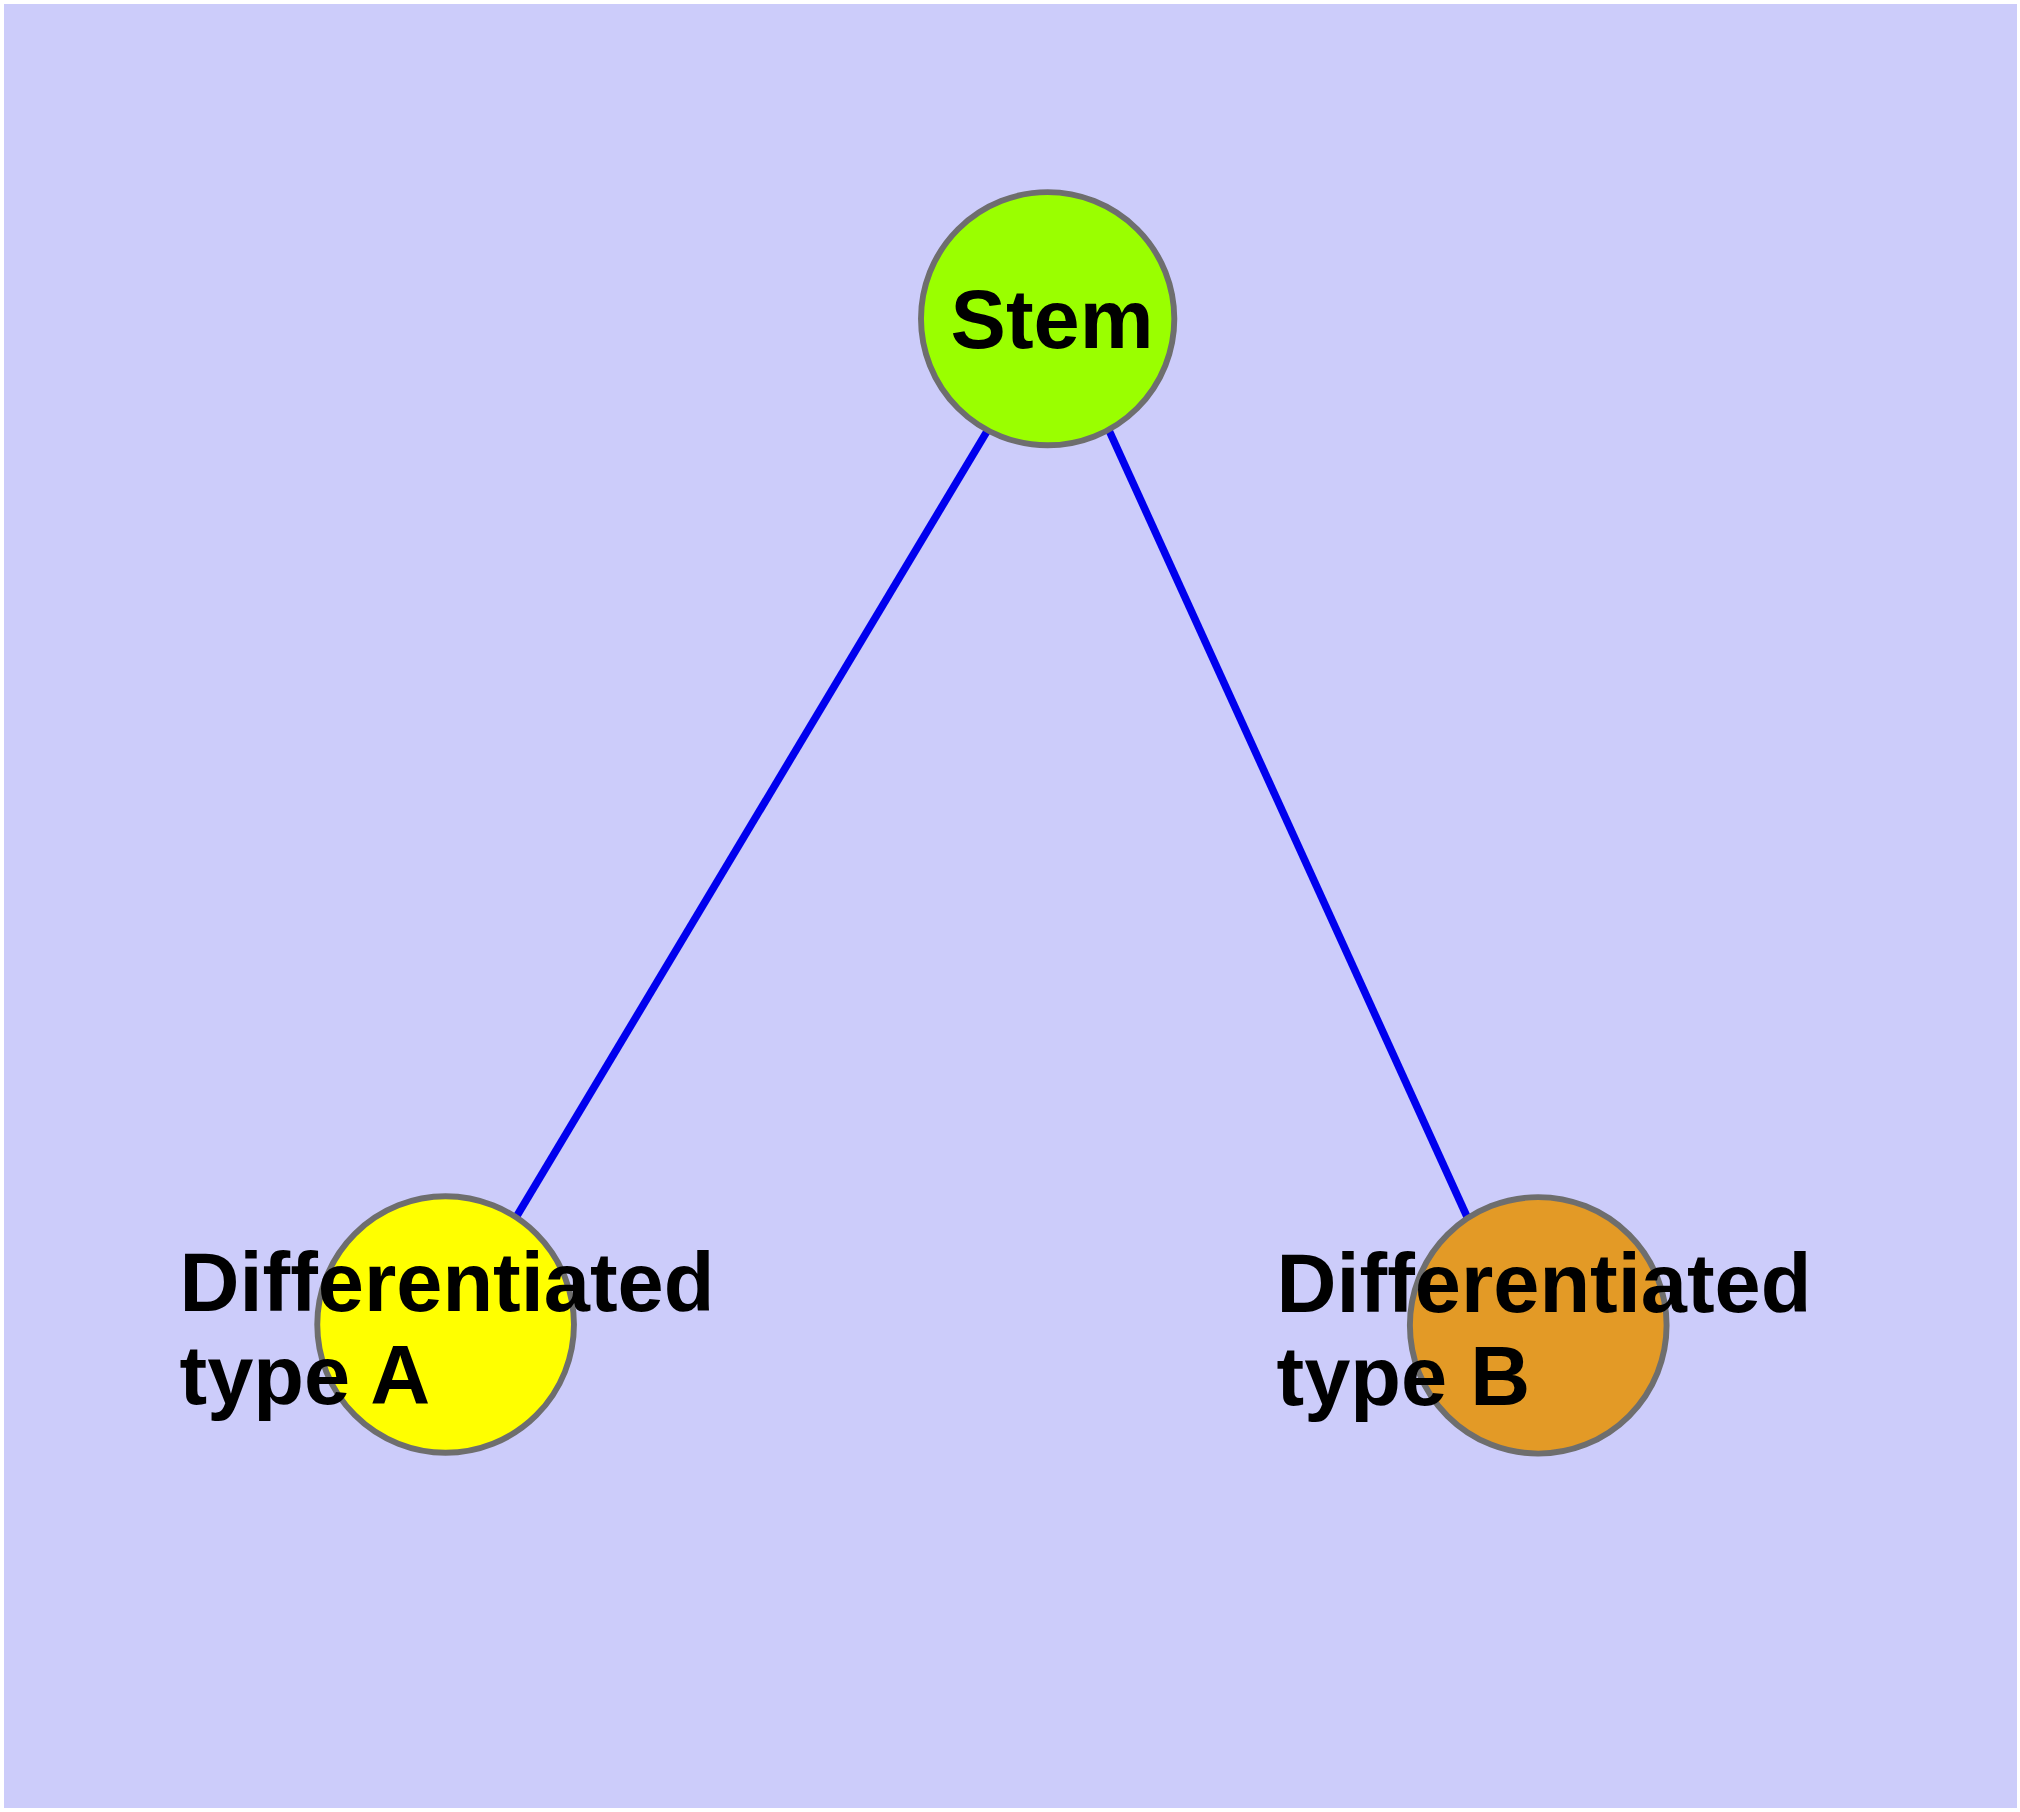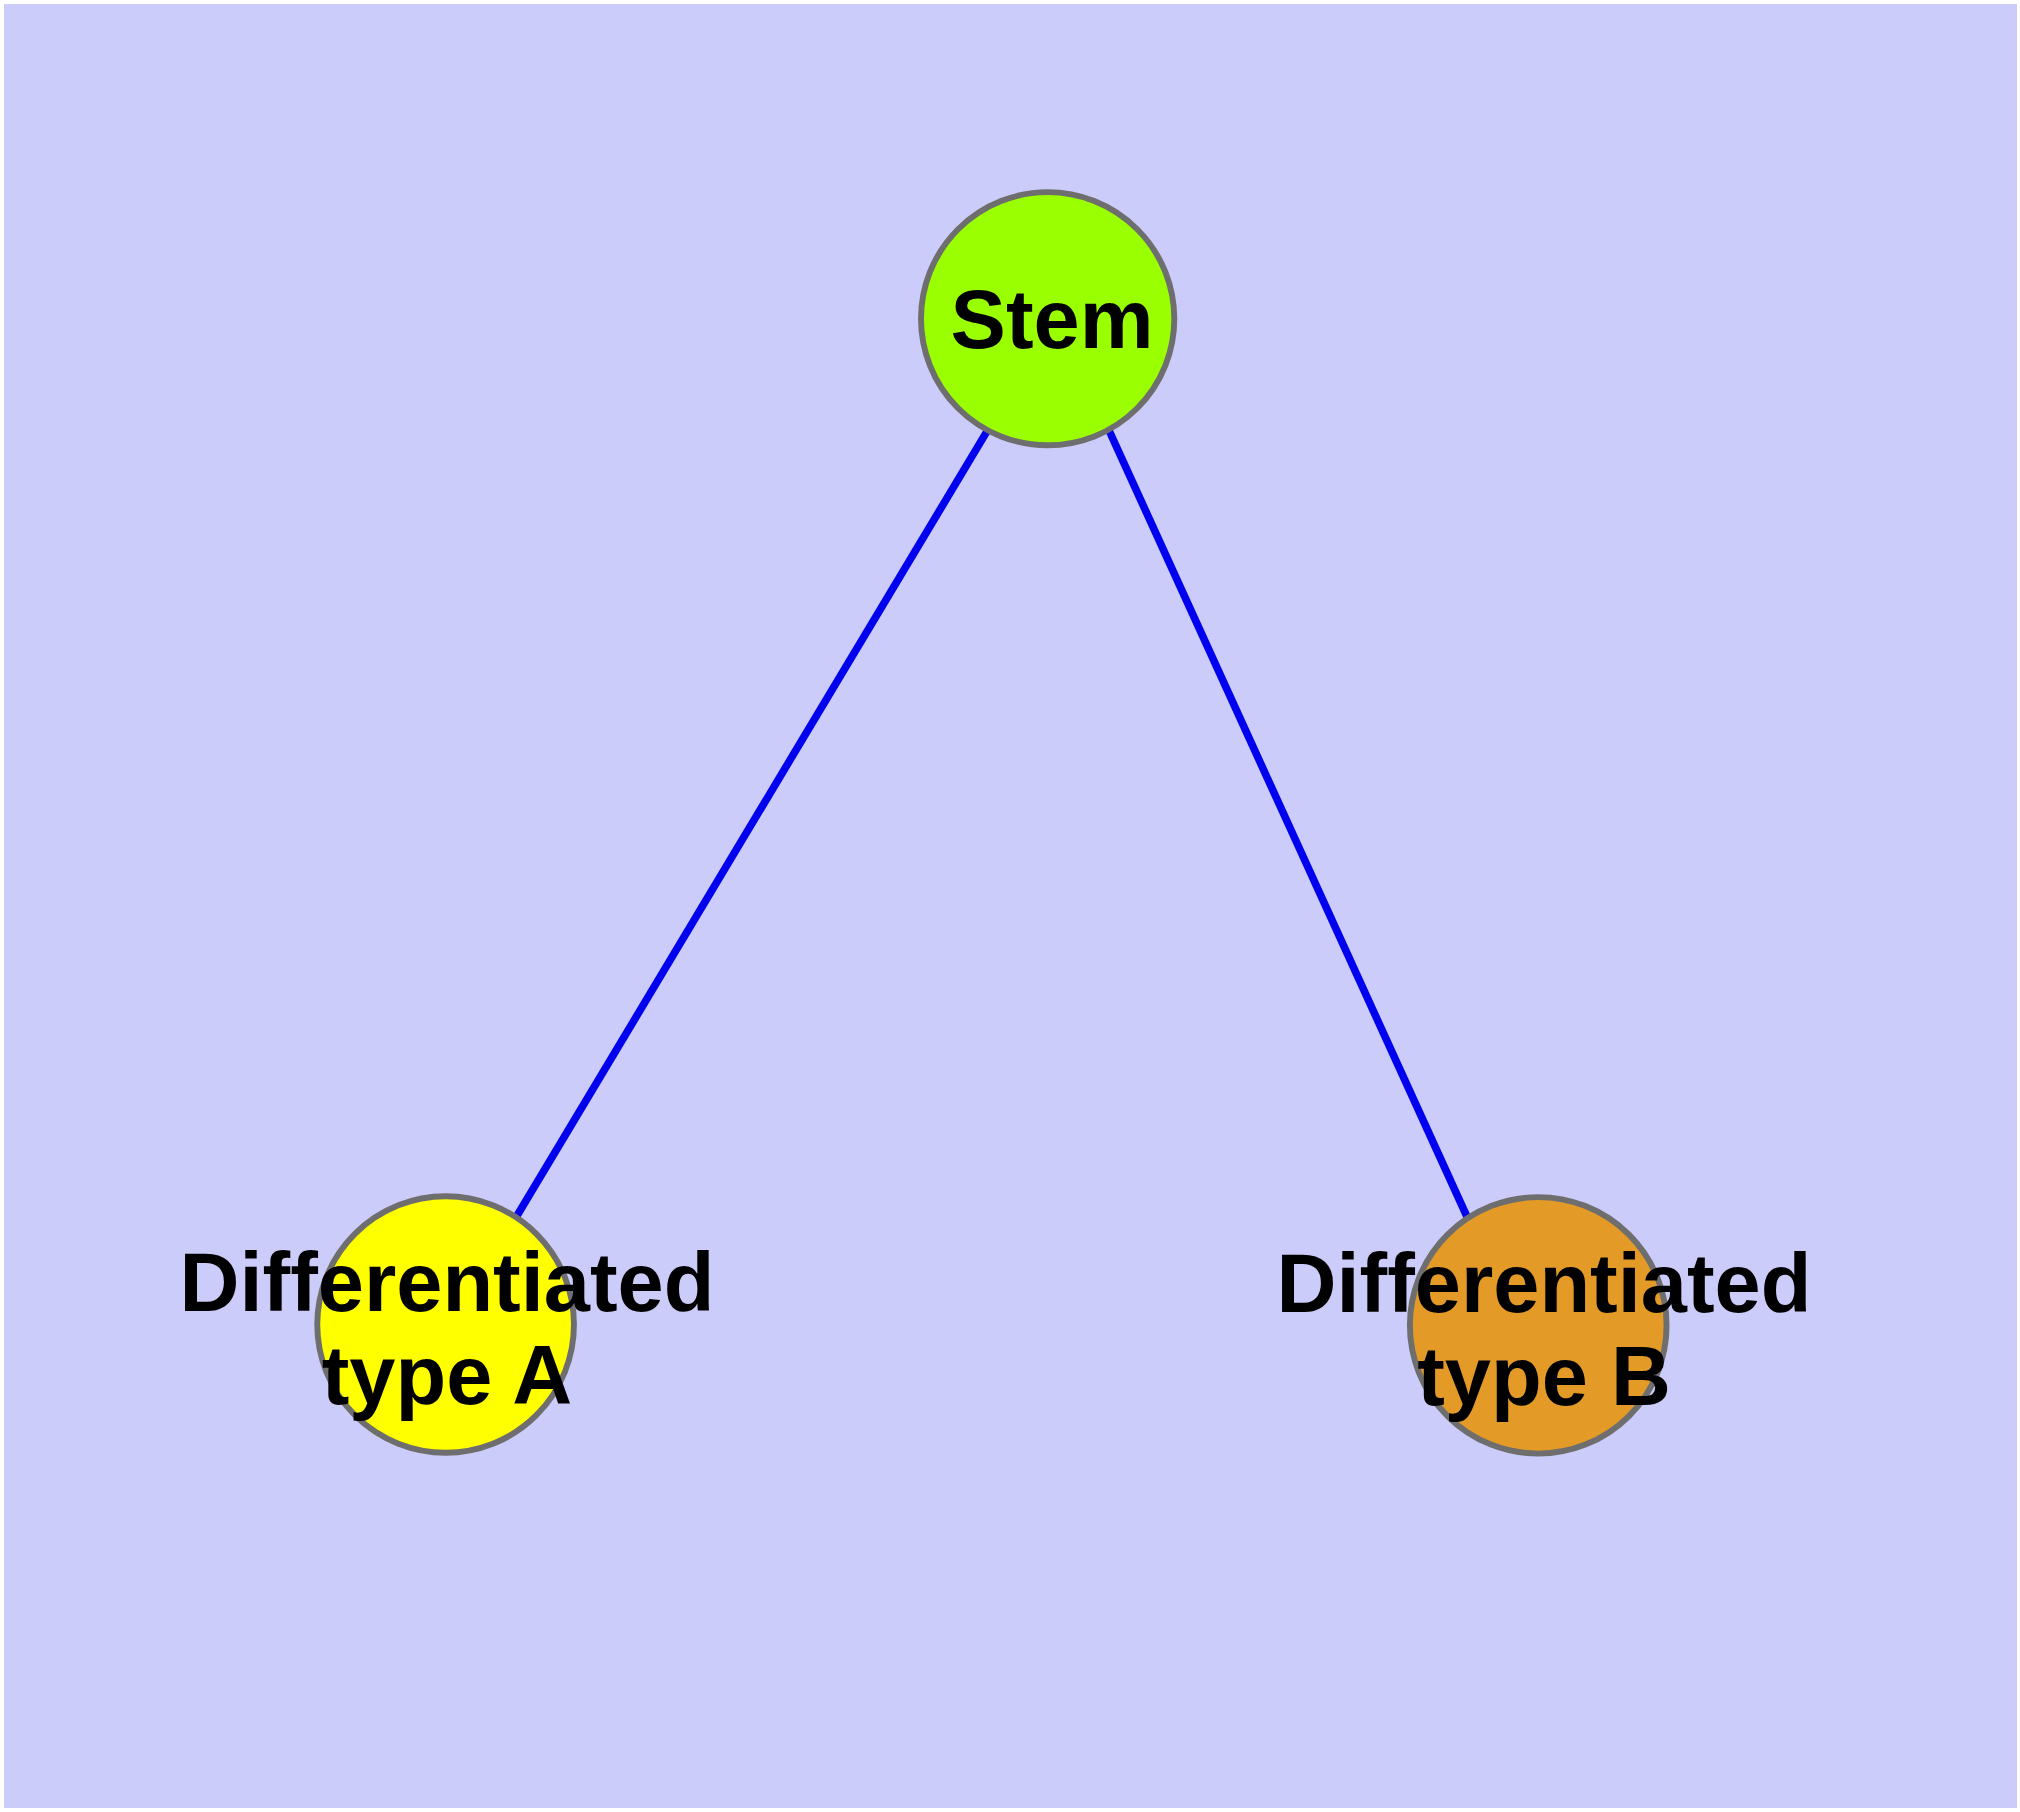--- a/index.html
+++ b/index.html
@@ -27,21 +27,20 @@
     position: absolute;
     left: 0;
     top: 0;
     width: 100%;
     height: 100%;
     display: block;
   }
   .node-label {
     position: absolute;
     white-space: pre;
-    text-align: center;
     font-family: "Liberation Sans", sans-serif;
     font-weight: bold;
     font-size: 83px;
     line-height: 1.12;
     color: #000000;
     pointer-events: none;
     transform: translate(-50%, -50%);
   }
 </style>
 </head>

